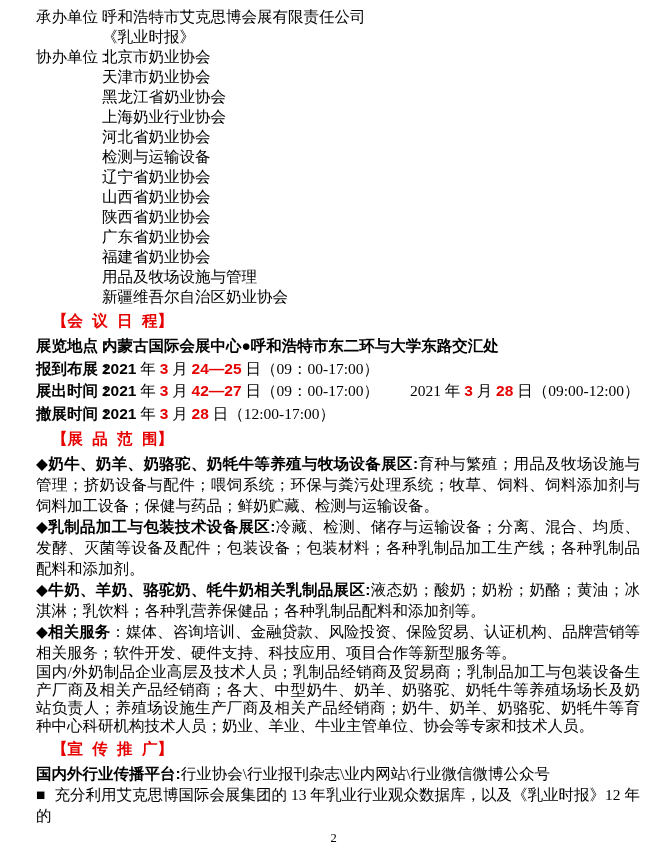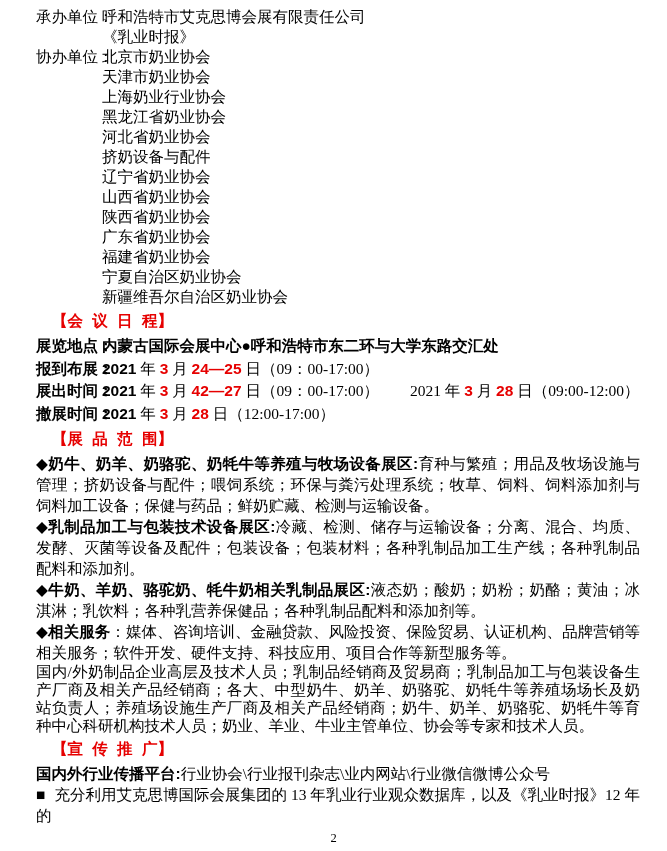--- a/index.html
+++ b/index.html
@@ -57,30 +57,30 @@
       <div class="vals">
         <div>呼和浩特市艾克思博会展有限责任公司</div>
         <div>《乳业时报》</div>
       </div>
     </div>
     <div class="row">
       <span class="label">协办单位：</span>
       <div class="vals">
           <div>北京市奶业协会</div>
           <div>天津市奶业协会</div>
+          <div>黑龙江省奶业协会</div>
           <div>上海奶业行业协会</div>
-          <div>黑龙江省奶业协会</div>
           <div>河北省奶业协会</div>
-          <div>挤奶设备与配件</div>
+          <div>检测与运输设备</div>
           <div>辽宁省奶业协会</div>
           <div>山西省奶业协会</div>
           <div>陕西省奶业协会</div>
           <div>广东省奶业协会</div>
           <div>福建省奶业协会</div>
-          <div>宁夏自治区奶业协会</div>
+          <div>用品及牧场设施与管理</div>
           <div>新疆维吾尔自治区奶业协会</div>
         </div>
     </div>
   </div>
 
   <div class="h-red">【会 议 日 程】</div>
 
   <div class="sched">
     <div class="srow">
       <span class="label">展览地点：</span>

